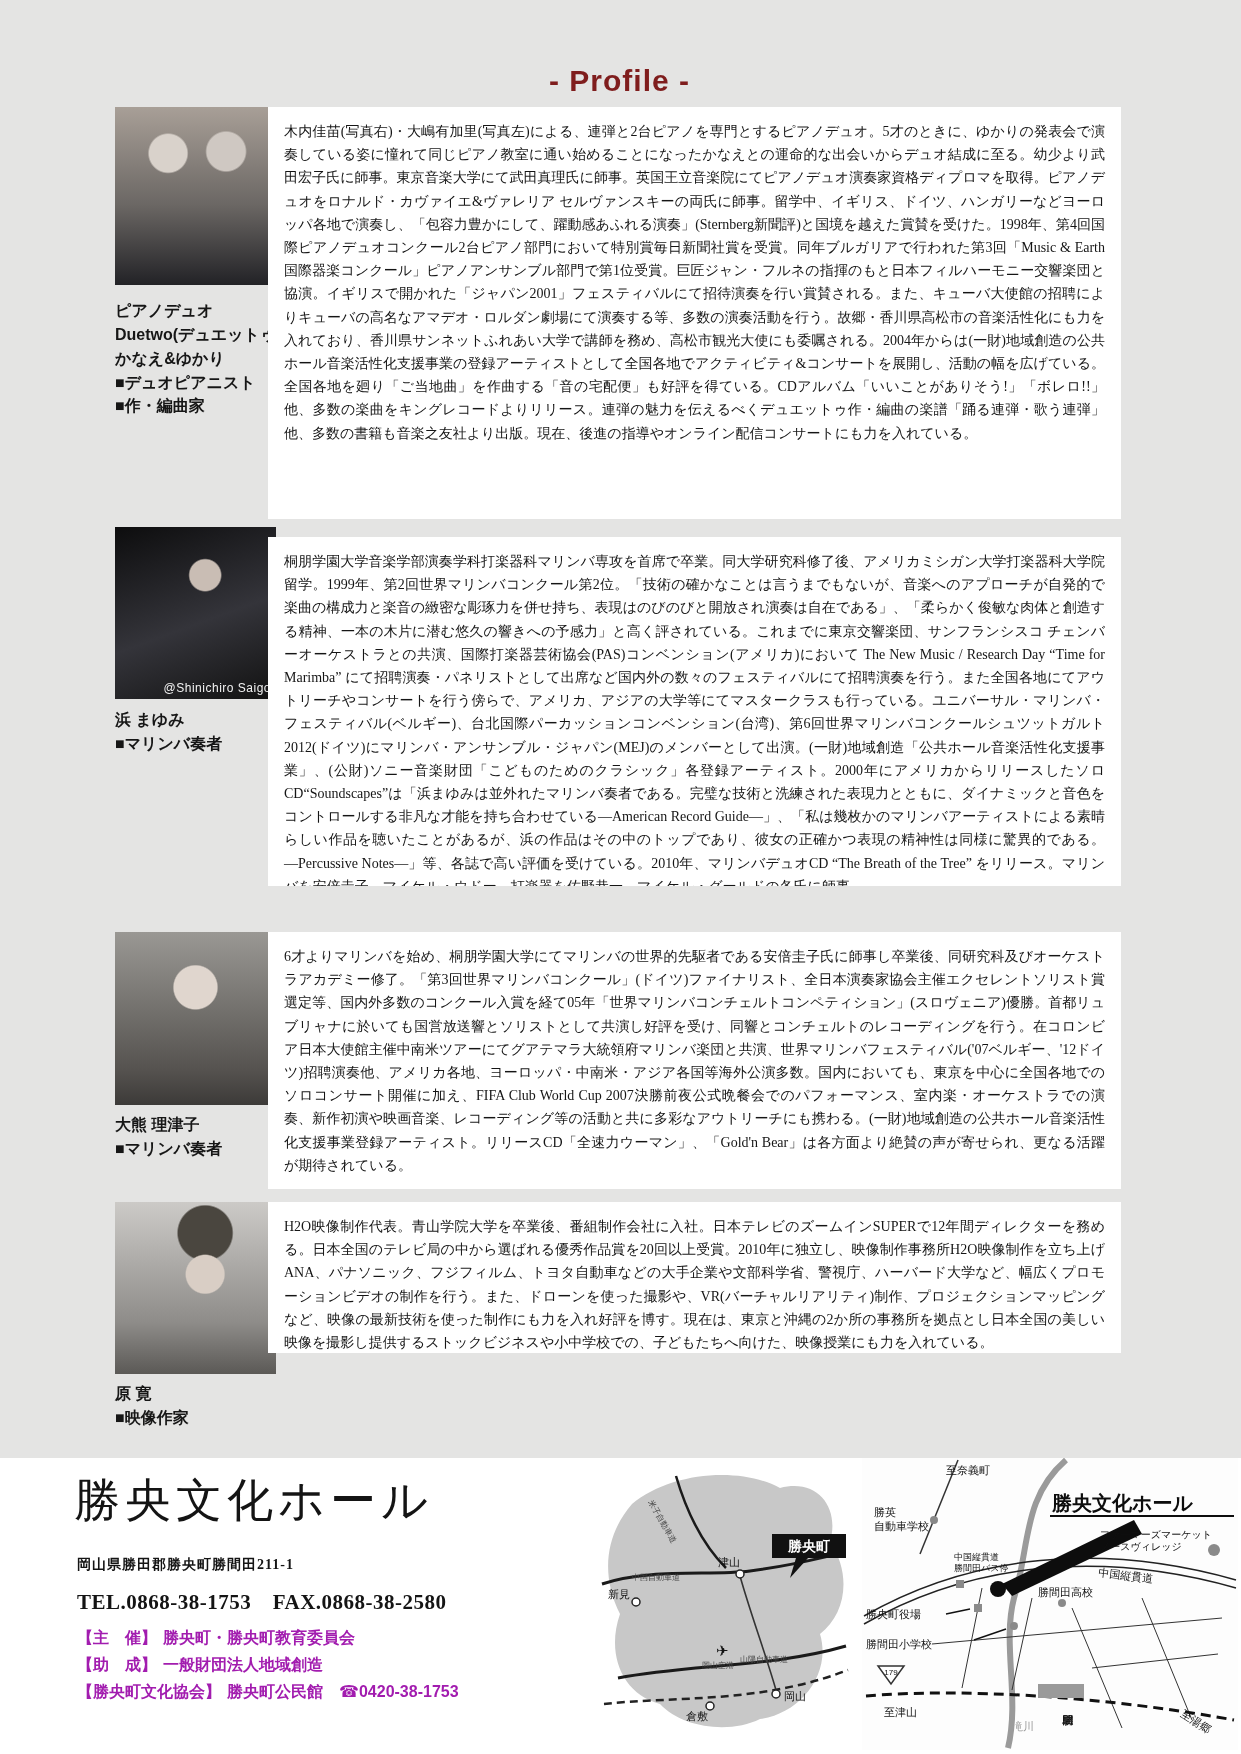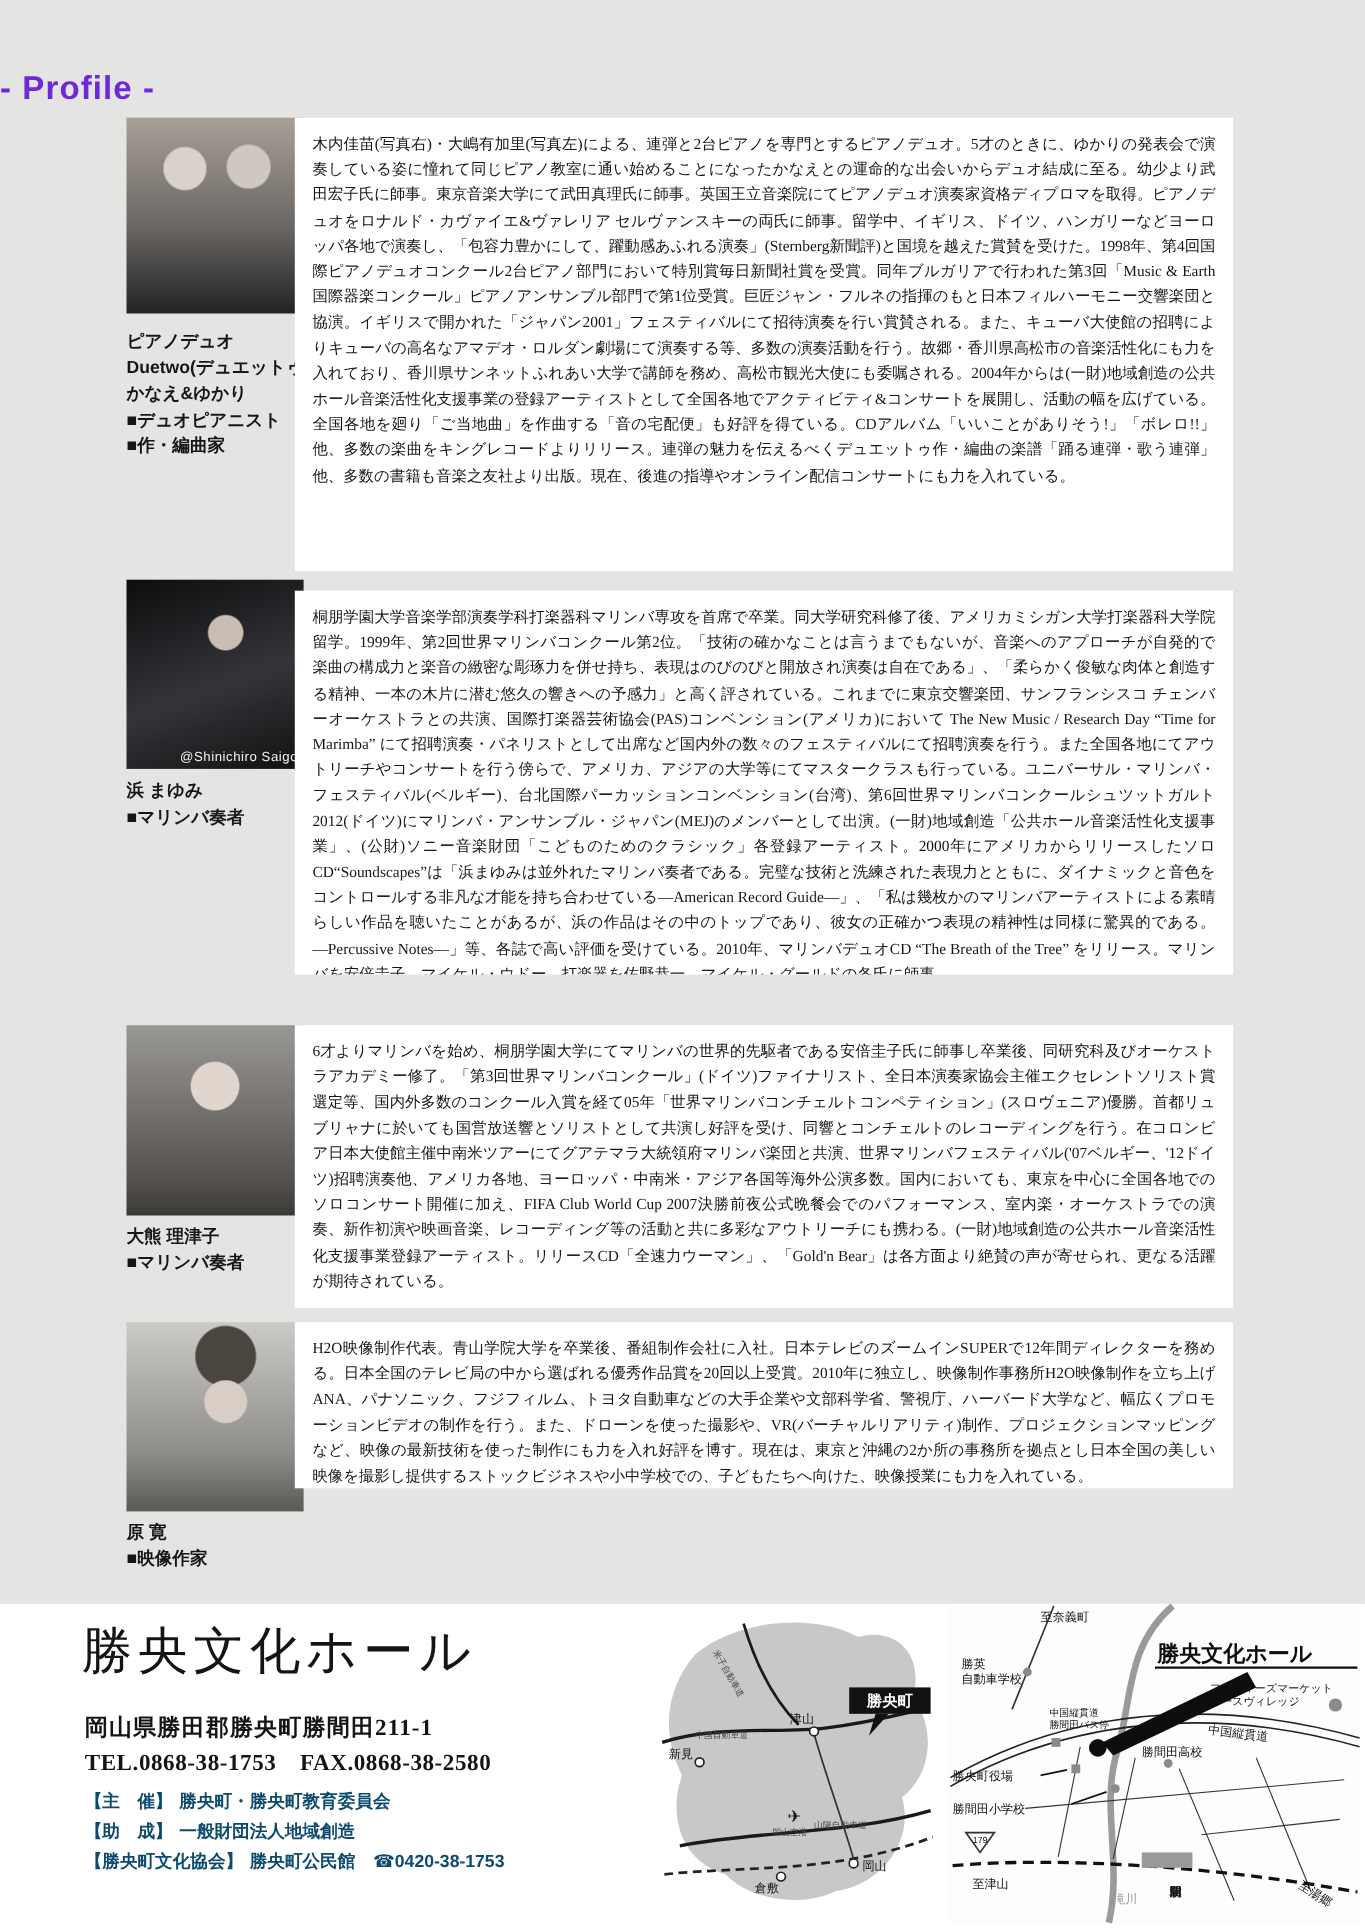--- a/index.html
+++ b/index.html
@@ -1,20 +1,20 @@
 <!DOCTYPE html>
 <html><head>
 <meta charset="utf-8">
 <style>
   html,body{margin:0;padding:0;background:#cfcfcf;}
   .page{position:relative;width:1241px;height:1754px;background:#ffffff;margin:0 auto;
         font-family:"Liberation Sans","DejaVu Sans",sans-serif;color:#111;overflow:hidden;}
   .gray-bg{position:absolute;left:0;top:0;width:1241px;height:1458px;background:#e4e4e3;}
-  .title{position:absolute;left:0;right:2px;top:64px;margin:0;text-align:left;
-         font-size:30px;font-weight:bold;letter-spacing:1px;color:#6d28d9;}
+  .title{position:absolute;left:0;right:2px;top:64px;margin:0;text-align:center;
+         font-size:30px;font-weight:bold;letter-spacing:1px;color:#7f1d1d;}
   
   .photo{position:absolute;left:115px;width:161px;overflow:hidden;}
   .photo1{top:107px;height:178px;background:
       radial-gradient(circle at 33% 26%, #d9d2cb 0 11%, rgba(0,0,0,0) 12%),
       radial-gradient(circle at 69% 25%, #cfc8c2 0 11%, rgba(0,0,0,0) 12%),
       linear-gradient(180deg,#a89f97 0%,#6b6764 55%,#222226 100%);}
   .photo2{top:527px;height:172px;background:
       radial-gradient(circle at 56% 28%, #c9bdb4 0 10%, rgba(0,0,0,0) 11%),
       linear-gradient(160deg,#0d0d0e 0%,#34343a 55%,#121212 100%);}
   .photo3{top:932px;height:173px;background:
@@ -34,24 +34,24 @@
   .pbox{position:absolute;left:268px;width:853px;background:#ffffff;box-sizing:border-box;
         padding:13px 16px 12px 16px;overflow:hidden;}
   .pb1{top:107px;height:412px;} .pb2{top:537px;height:349px;}
   .pb3{top:932px;height:257px;} .pb4{top:1202px;height:151px;}
   .bio{font-family:"Liberation Serif","DejaVu Serif",serif;font-size:14px;line-height:23.2px;
        color:#151515;text-align:justify;}
   
   .hall-name{position:absolute;left:74px;top:1470px;margin:0;font-family:"Liberation Serif","DejaVu Serif",serif;
              font-size:46px;font-weight:normal;letter-spacing:5px;color:#141414;}
   .address{position:absolute;left:77px;top:1556px;font-family:"Liberation Serif","DejaVu Serif",serif;
-           font-size:21px;font-weight:bold;color:#141414;letter-spacing:1px;}
+           font-size:14px;font-weight:bold;color:#141414;letter-spacing:1px;}
   .telfax{position:absolute;left:77px;top:1588px;font-family:"Liberation Serif","DejaVu Serif",serif;
           font-size:21px;font-weight:bold;color:#141414;letter-spacing:.5px;}
-  .credits{position:absolute;left:77px;top:1628px;font-size:16px;font-weight:bold;color:#0c4a6e;}
+  .credits{position:absolute;left:77px;top:1628px;font-size:16px;font-weight:bold;color:#a21caf;}
   .credit-line{margin:0 0 6px 0;}
   .credit-label{display:inline-block;margin-right:6px;}
   
   .map-left{position:absolute;left:590px;top:1462px;}
   .map-right{position:absolute;left:862px;top:1458px;}
   svg{font-family:"Liberation Sans","DejaVu Sans",sans-serif;}
 </style>
 </head>
 <body>
 

